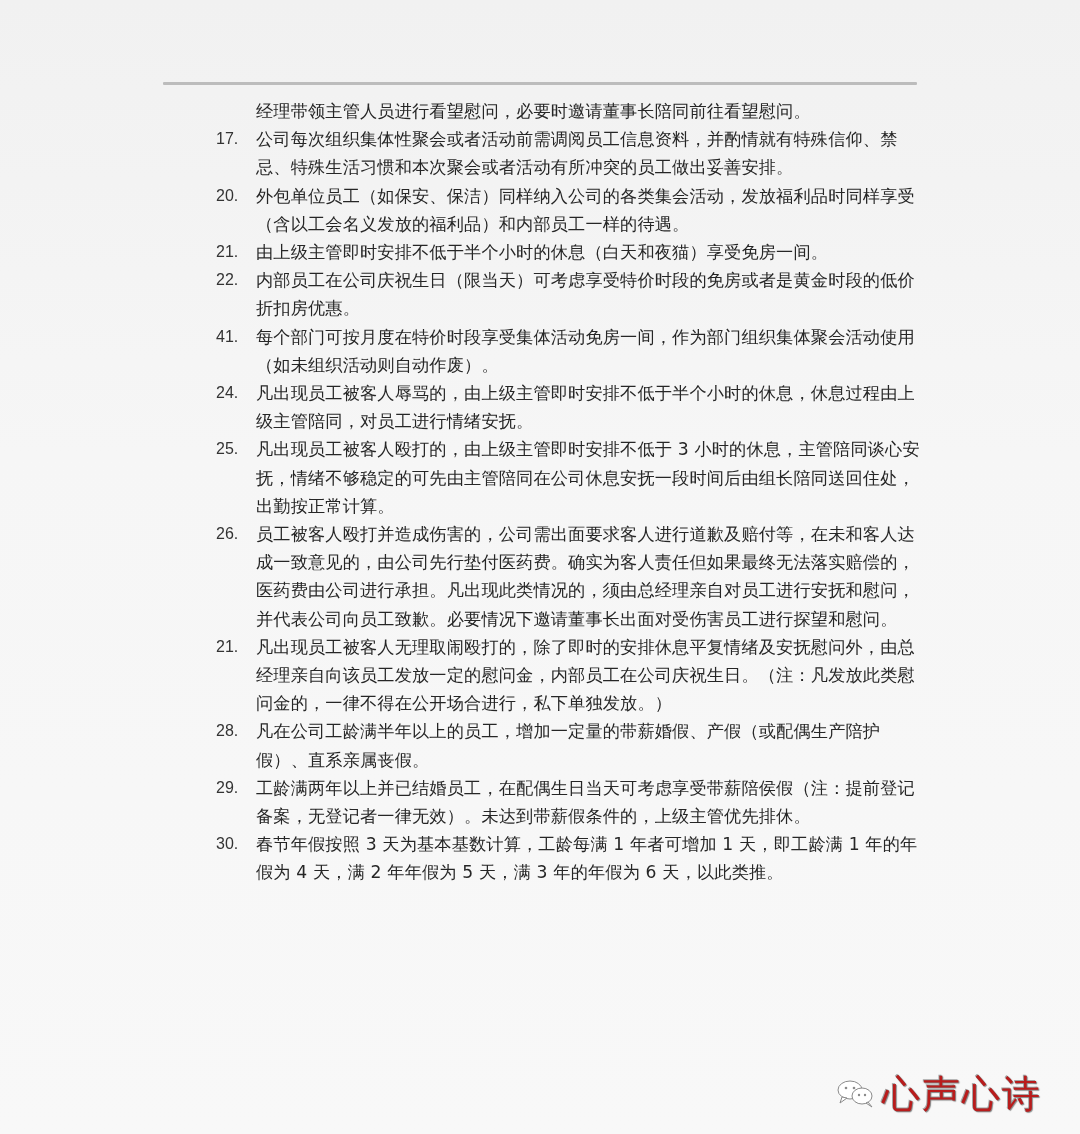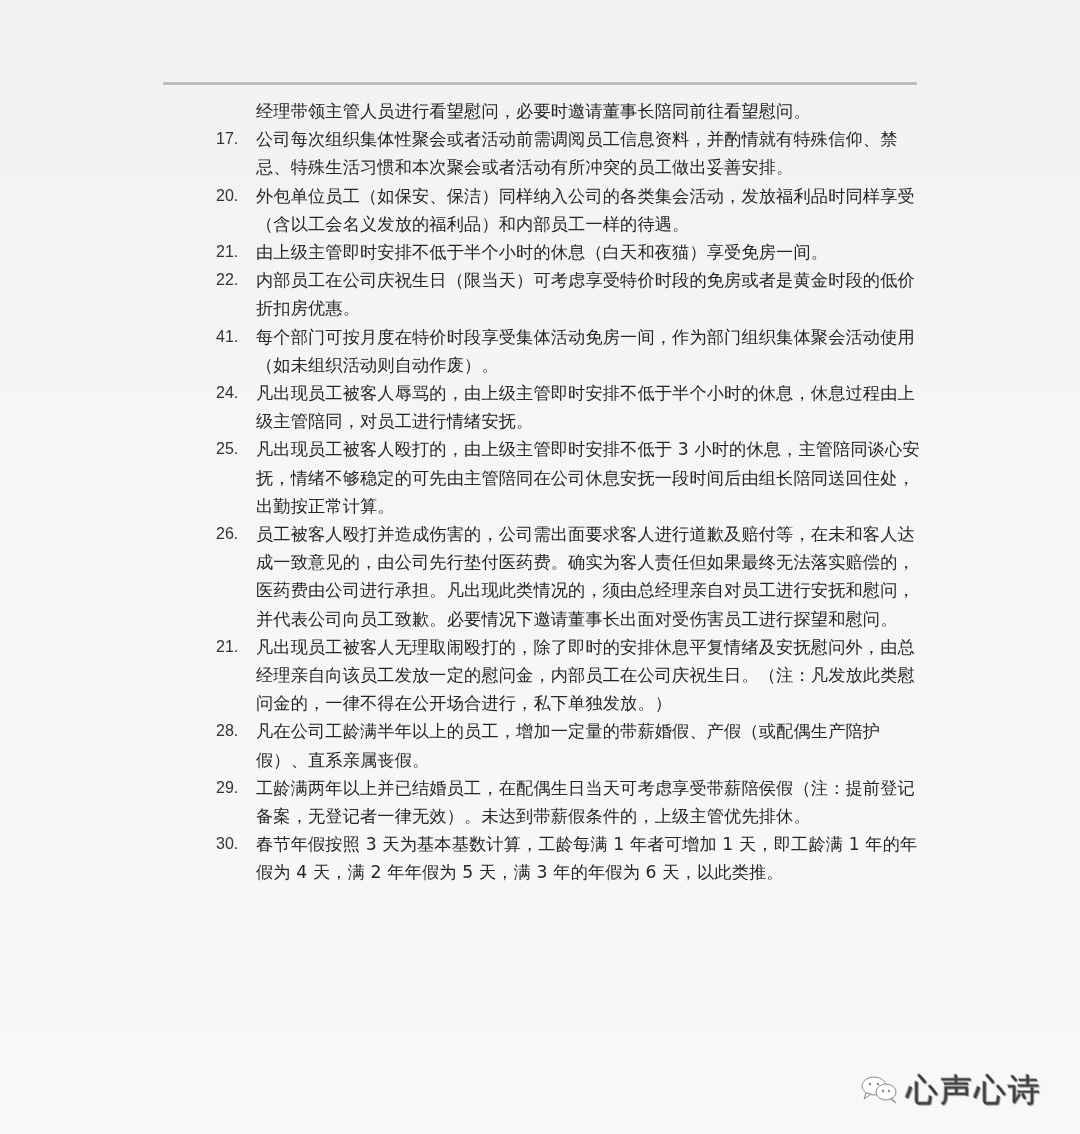--- a/index.html
+++ b/index.html
@@ -35,21 +35,21 @@
       flex: 1; font-size: 17.2px; line-height: 28.2px; letter-spacing: 0.15px;
       color: #262626; font-weight: 500;
     }
     .cont .num { visibility: hidden; }
     .watermark {
       position: absolute; right: 38px; top: 1066px;
       display: flex; align-items: center; gap: 6px;
       color: #ffffff;
     }
     .wm-text {
-      font-size: 32px; color: #404040;
+      font-size: 38px; color: #b91c1c;
       text-shadow: 0 0 1px #777, 1px 1px 1px #888, -1px -1px 0 #aaa;
       letter-spacing: 2px;
     }
   </style>
 </head>
 <body>
 
 <div class="page">
   <div class="top-rule"></div>
 

